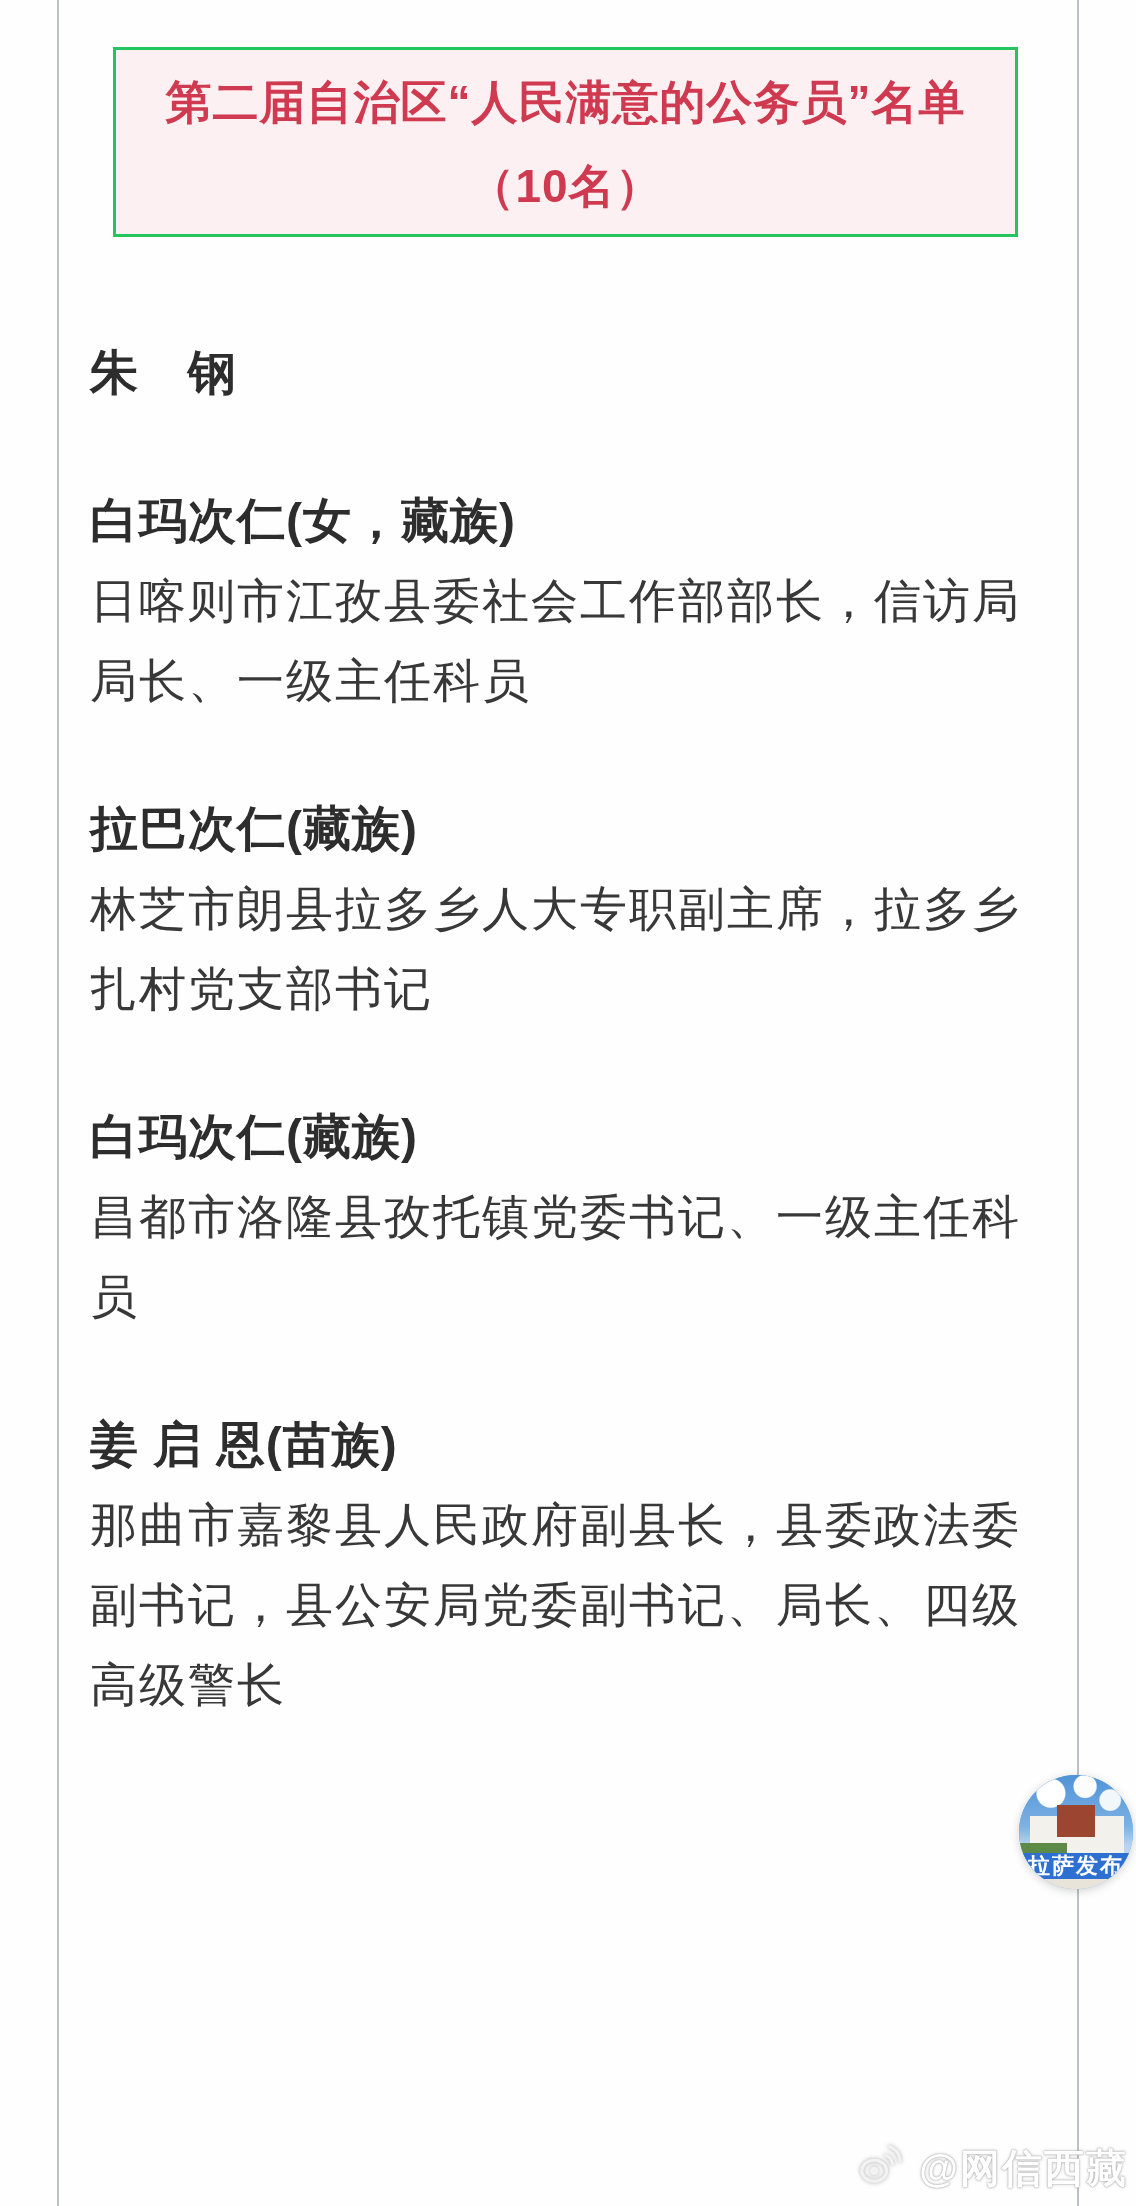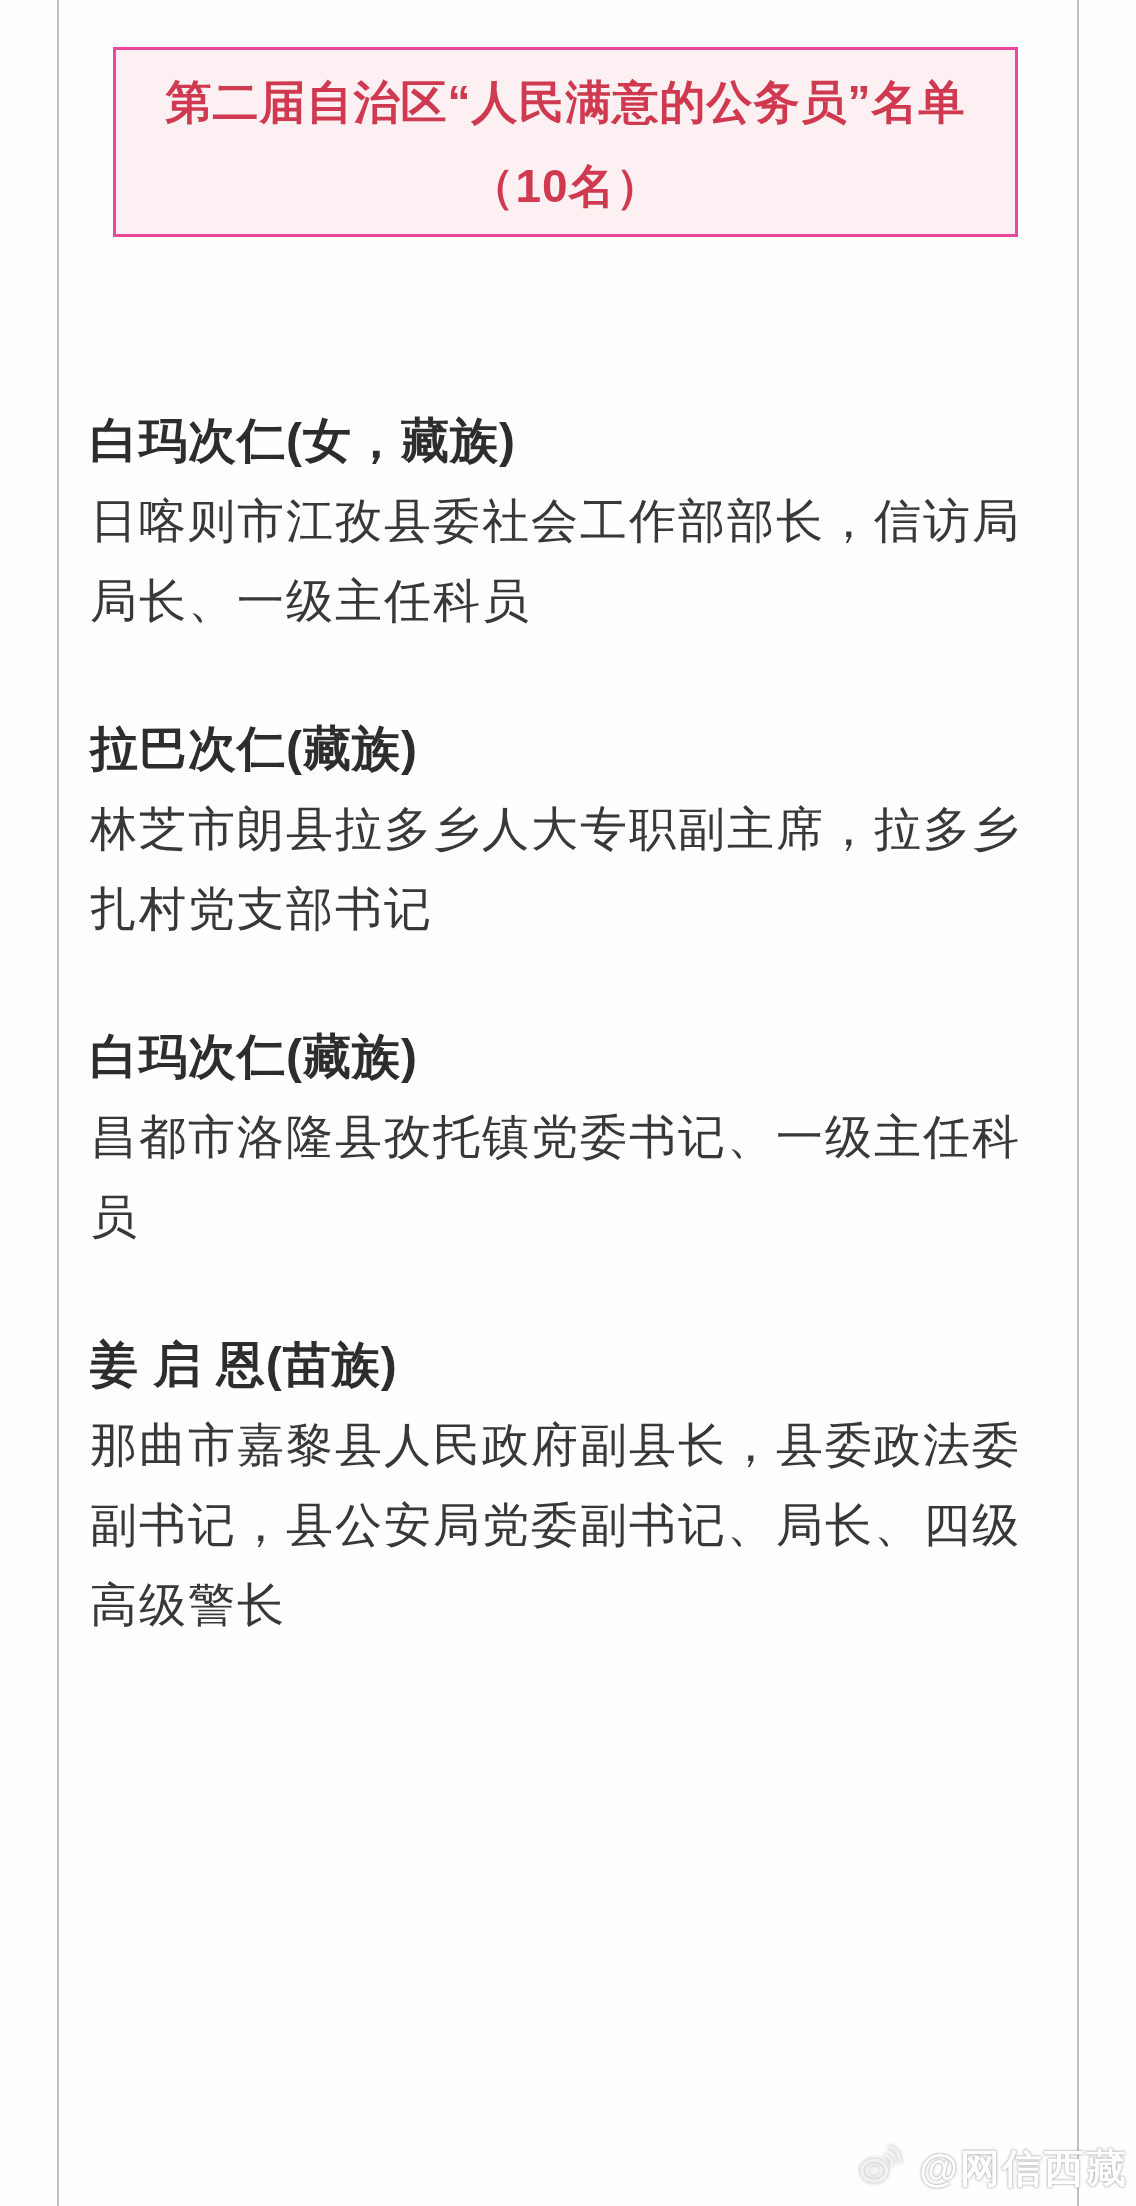--- a/index.html
+++ b/index.html
@@ -7,21 +7,21 @@
     position:relative; width:1136px; height:2206px;
     background:#fefefe; overflow:hidden;
     font-family:"Liberation Sans","DejaVu Sans",sans-serif;
   }
   .vline { position:absolute; top:0; bottom:0; width:2px; background:#b9c3c7; }
   .vline-left  { left:57px; }
   .vline-right { left:1077px; }
 
   .title-box {
     position:absolute; left:113px; top:47px; width:905px; height:190px;
-    box-sizing:border-box; border:3px solid #ec4899; background:#fcf0f2;
+    box-sizing:border-box; border:3px solid #22c55e; background:#fcf0f2;
     text-align:center; color:#d03a50; font-weight:bold;
     font-size:46px; line-height:84px; padding-top:10px; letter-spacing:1px;
   }
 
   .content {
     position:absolute; left:90px; top:237px; width:960px;
     padding-top:96px; color:#383838;
   }
   .entry { margin:0 0 68px 0; }
   .entry-name {
@@ -71,20 +71,21 @@
   <div class="vline vline-left"></div>
   <div class="vline vline-right"></div>
 
   <div class="title-box">
     <div>第二届自治区“人民满意的公务员”名单</div>
     <div>（10名）</div>
   </div>
 
   <div class="content">
     <div class="entry">
+      <div class="entry-name">朱　钢</div>
     </div>
     <div class="entry">
       <div class="entry-name">白玛次仁(女，藏族)</div>
       <div class="entry-desc">日喀则市江孜县委社会工作部部长，信访局
 局长、一级主任科员</div>
     </div>
     <div class="entry">
       <div class="entry-name">拉巴次仁(藏族)</div>
       <div class="entry-desc">林芝市朗县拉多乡人大专职副主席，拉多乡
 扎村党支部书记</div>
@@ -95,20 +96,30 @@
 员</div>
     </div>
     <div class="entry">
       <div class="entry-name">姜 启 恩(苗族)</div>
       <div class="entry-desc">那曲市嘉黎县人民政府副县长，县委政法委
 副书记，县公安局党委副书记、局长、四级
 高级警长</div>
     </div>
   </div>
 
+  <div class="avatar">
+    <div class="av-sky"></div>
+    <div class="av-palace-white"></div>
+    <div class="av-palace-red"></div>
+    <div class="av-grass"></div>
+    <div class="av-wall"></div>
+    <div class="av-banner">
+      <span>拉萨发布</span>
+    </div>
+  </div>
 
   <div class="watermark">
     <span>
       <svg class="weibo-svg" viewBox="0 0 48 44" width="46" height="42" aria-hidden="true">
         <g fill="none" stroke="#f2f2f2" stroke-width="3.2" stroke-linecap="round">
           <ellipse cx="18" cy="29" rx="13" ry="11"></ellipse>
           <circle cx="18" cy="29" r="4.5" fill="#f2f2f2" stroke="none"></circle>
           <path d="M30 13 q6 2 7 9"></path>
           <path d="M34 4 q10 3 11 15"></path>
         </g>

